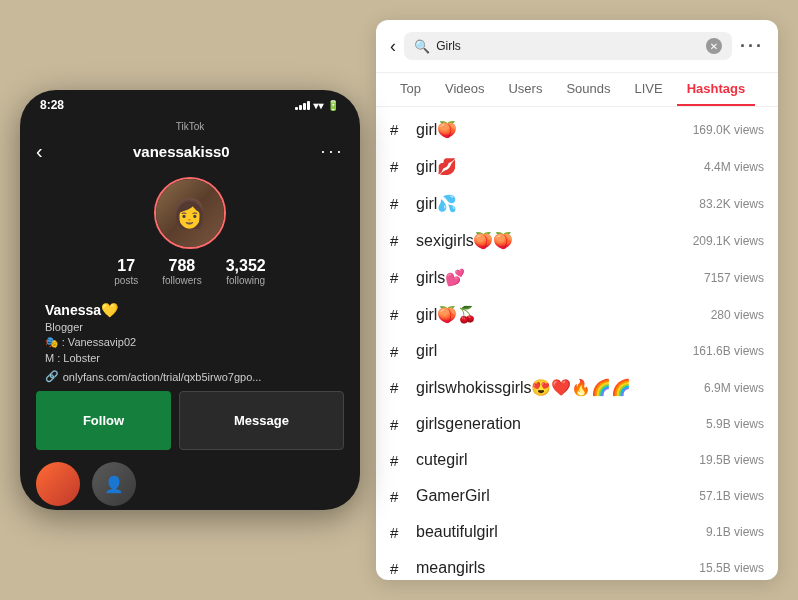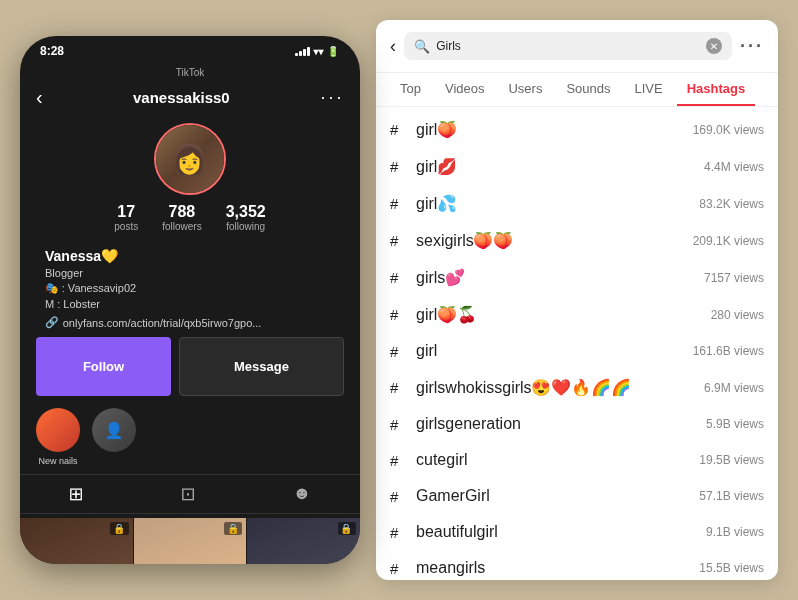--- a/index.html
+++ b/index.html
@@ -18,21 +18,21 @@
       gap: 16px;
       padding: 20px;
       width: 100%;
       height: 100%;
       align-items: center;
     }
 
     
     .phone {
       width: 340px;
-      height: 528px;
+      height: 420px;
       background: #1a1a1a;
       border-radius: 36px;
       overflow: hidden;
       flex-shrink: 0;
       box-shadow: 0 8px 32px rgba(0,0,0,0.4);
       display: flex;
       flex-direction: column;
       position: relative;
     }
     .phone-status-bar {
@@ -161,21 +161,21 @@
     }
 
     .action-buttons {
       display: flex;
       gap: 8px;
       padding: 8px 16px;
       width: 100%;
     }
     .btn-follow {
       flex: 1;
-      background: #8b5cf6;
+      background: #15803d;
       color: white;
       border: none;
       border-radius: 4px;
       padding: 7px;
       font-size: 13px;
       font-weight: 600;
       cursor: pointer;
     }
     .btn-message {
       flex: 1;

